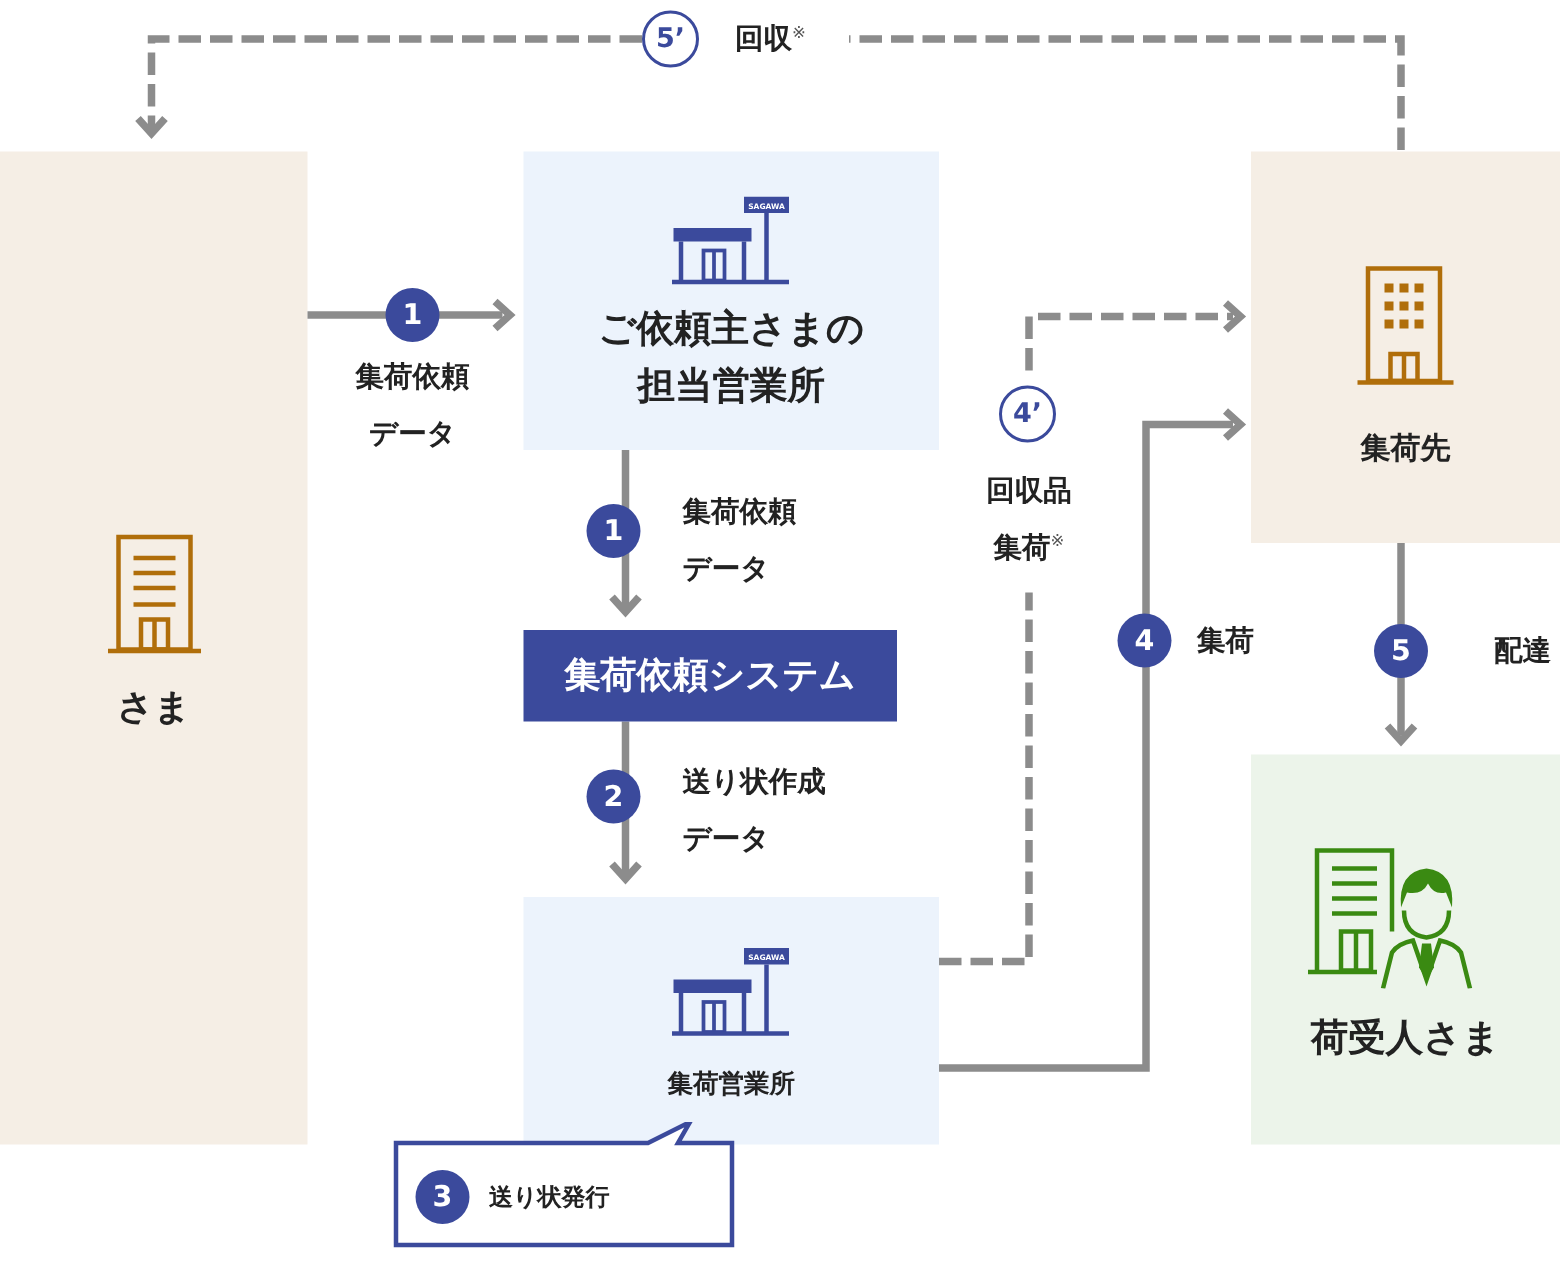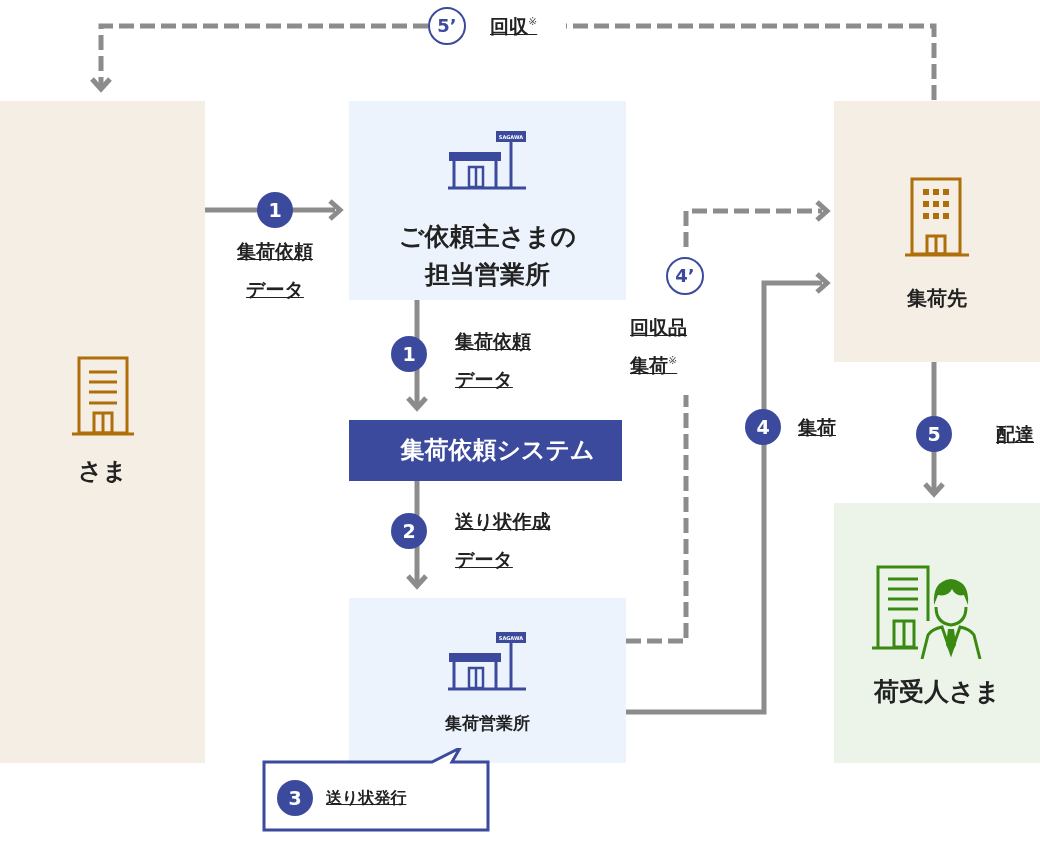--- a/index.html
+++ b/index.html
@@ -4,27 +4,27 @@
 <style>
   html, body { margin:0; padding:0; background:#ffffff; }
   body { width:1040px; height:850px; position:relative; overflow:hidden;
          font-family:"DejaVu Sans", "Liberation Sans", sans-serif; color:#222; }
   .abs { position:absolute; }
   .box { position:absolute; }
   .box-beige { background:#f5eee5; }
   .box-blue { background:#ecf3fc; }
   .box-green { background:#ecf4ea; }
   .label { position:absolute; font-weight:bold; text-align:center; font-size:24px; line-height:36px; color:#222; }
-  .small-label { position:absolute; font-weight:bold; font-size:19px; line-height:32px; color:#222;text-decoration:underline; }
+  .small-label { position:absolute; font-weight:bold; font-size:19px; line-height:32px; color:#222; }
   .badge { position:absolute; width:36px; height:36px; border-radius:50%; background:#3b4a9c; color:#fff;
            font-weight:bold; font-size:19px; line-height:36px; text-align:center; }
   .badge-outline { position:absolute; width:34px; height:34px; border-radius:50%; background:#fff; border:2.5px solid #3b4a9c;
            color:#3b4a9c; font-weight:bold; font-size:18px; line-height:34px; text-align:center; }
   .system-bar { position:absolute; left:349px; top:420px; width:249px; height:61px; background:#3b4a9c; color:#fff;
-           font-weight:bold; font-size:24px; line-height:61px; text-align:center;padding-left:24px; }
+           font-weight:bold; font-size:24px; line-height:61px; text-align:center; }
   sup { font-size:11px; font-weight:normal; vertical-align:top; position:relative; top:-4px; color:#555; }
   svg.lines { position:absolute; left:0; top:0; }
 </style>
 </head>
 <body>
 
 <div class="box box-beige" style="left:0;top:101px;width:205px;height:662px;"></div>
 <div class="box box-blue" style="left:349px;top:101px;width:277px;height:199px;"></div>
 <div class="box box-blue" style="left:349px;top:598px;width:277px;height:165px;"></div>
 <div class="box box-beige" style="left:834px;top:101px;width:206px;height:261px;"></div>
@@ -80,21 +80,21 @@
   <rect x="48" y="0" width="30" height="11" fill="#3b4a9c"></rect>
   <text x="63" y="8" font-size="5" fill="#fff" text-anchor="middle" font-family="DejaVu Sans, sans-serif" font-weight="bold">SAGAWA</text>
   <line x1="63" y1="11" x2="63" y2="56" stroke="#3b4a9c" stroke-width="3"></line>
   <rect x="1" y="21" width="52" height="9" fill="#3b4a9c"></rect>
   <line x1="6" y1="30" x2="6" y2="56" stroke="#3b4a9c" stroke-width="3"></line>
   <line x1="48" y1="30" x2="48" y2="56" stroke="#3b4a9c" stroke-width="3"></line>
   <rect x="21" y="36" width="14" height="20" fill="none" stroke="#3b4a9c" stroke-width="2.5"></rect>
   <line x1="28" y1="36" x2="28" y2="56" stroke="#3b4a9c" stroke-width="2.5"></line>
   <line x1="0" y1="57" x2="78" y2="57" stroke="#3b4a9c" stroke-width="3"></line>
 </svg>
-<div class="label" style="left:349px;top:200px;width:277px;font-size:25px;line-height:38px;margin-top:18px;">
+<div class="label" style="left:349px;top:200px;width:277px;font-size:25px;line-height:38px;">
   <div>ご依頼主さまの</div>
   <div>担当営業所</div>
 </div>
 
 <div class="system-bar">集荷依頼システム</div>
 
 <svg class="abs" style="left:448px;top:632px;" width="80" height="60" viewBox="0 0 80 60">
   <rect x="48" y="0" width="30" height="11" fill="#3b4a9c"></rect>
   <text x="63" y="8" font-size="5" fill="#fff" text-anchor="middle" font-family="DejaVu Sans, sans-serif" font-weight="bold">SAGAWA</text>
   <line x1="63" y1="11" x2="63" y2="56" stroke="#3b4a9c" stroke-width="3"></line>
@@ -164,21 +164,21 @@
   <div>データ</div>
 </div>
 
 <div class="badge" style="left:391px;top:513px;">2</div>
 <div class="small-label" style="left:455px;top:502px;line-height:38px;">
   <div>送り状作成</div>
   <div>データ</div>
 </div>
 
 <div class="badge-outline" style="left:666px;top:257px;">4’</div>
-<div class="small-label" style="left:630px;top:308px;width:112px;line-height:38px;">
+<div class="small-label" style="left:630px;top:308px;width:112px;text-align:center;line-height:38px;">
   <div>回収品</div>
   <div><span>集荷</span><sup>※</sup></div>
 </div>
 
 <div class="badge" style="left:745px;top:409px;">4</div>
 <div class="small-label" style="left:798px;top:411px;">集荷</div>
 
 <div class="badge" style="left:916px;top:416px;">5</div>
 <div class="small-label" style="left:973px;top:418px;margin-left:23px;">配達</div>
 

